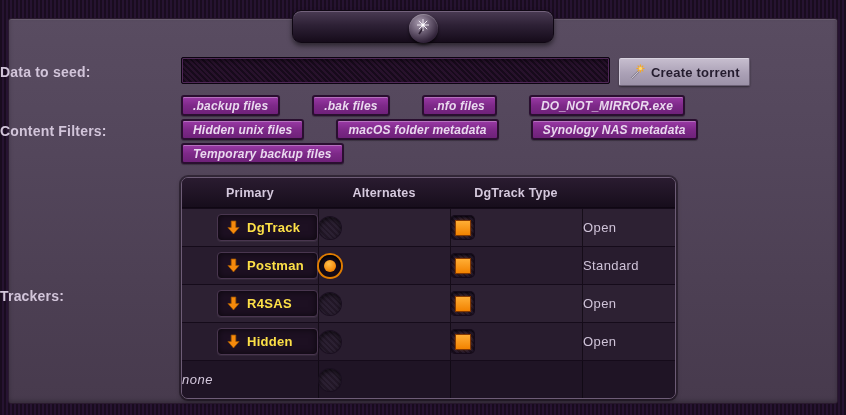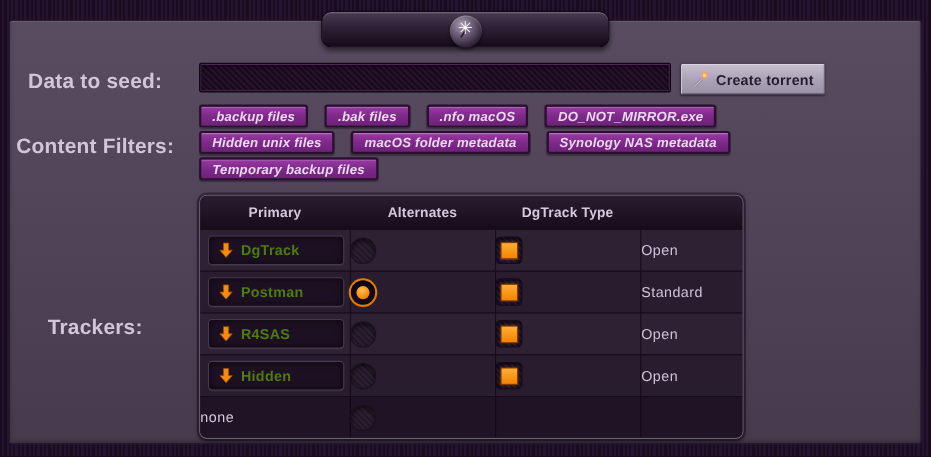--- a/index.html
+++ b/index.html
@@ -24,42 +24,42 @@
     display:flex;align-items:center;justify-content:center;cursor:pointer;
   }
   .orb{
     position:relative;width:29px;height:29px;border-radius:50%;margin-top:3px;
     background:radial-gradient(circle at 38% 30%,#a99cb0 0%,#6a5c72 38%,#32243a 72%,#1c1022 100%);
     box-shadow:0 2px 3px rgba(0,0,0,.6), inset 0 1px 1px rgba(255,255,255,.25);
   }
   .orb svg{position:absolute;left:6px;top:4px;}
   
   .flabel{
-    position:absolute;left:0;width:173px;text-align:center;
-    font-size:19px;font-weight:bold;color:#d2c5da;letter-spacing:.2px;
+    position:absolute;left:0;width:173px;text-align:left;
+    font-size:14px;font-weight:bold;color:#d2c5da;letter-spacing:.2px;
   }
   
   .seed-input{
     position:absolute;left:181px;top:57px;width:429px;height:27px;box-sizing:border-box;
     border:1px solid #0c0510;border-radius:2px;
     box-shadow:inset 0 0 0 1px #4f2757, inset 0 2px 4px rgba(0,0,0,.6);
     background:#170a1b repeating-linear-gradient(45deg,rgba(125,55,130,.16) 0 2px,rgba(0,0,0,0) 2px 4px);
     color:#e8ddee;font-size:13px;padding:0 8px;outline:none;
   }
   .create-btn{
     position:absolute;left:619px;top:58px;height:26px;padding:0 9px;z-index:2;
     display:flex;align-items:center;gap:5px;cursor:pointer;border-radius:2px;
     background:linear-gradient(180deg,#c6bdce 0%,#ab a1b6 50%,#a298ad 100%);
     background:linear-gradient(180deg,#c6bdce 0%,#aba1b6 55%,#9c92a8 100%);
     border:1px solid #6d6277;border-top-color:#d9d3e0;border-left-color:#cfc8d8;
     box-shadow:0 1px 2px rgba(0,0,0,.45);
     font-size:13px;font-weight:bold;color:#241c2e;letter-spacing:.2px;
   }
   
-  .chip-row{position:absolute;left:181px;display:flex;gap:15px;}
+  .chip-row{position:absolute;left:181px;display:flex;gap:32px;}
   .chip{
     height:21px;box-sizing:border-box;padding:1px 10px 0;border-radius:3px;
     display:flex;align-items:center;cursor:pointer;
     background:linear-gradient(180deg,#9a3aa6 0%,#7e2989 50%,#6e2179 100%);
     border:2px solid #2a0f30;
     box-shadow:inset 0 1px 0 rgba(255,255,255,.28), 0 1px 1px rgba(0,0,0,.3);
     color:#ead9ef;font-size:12px;font-weight:bold;font-style:italic;letter-spacing:.2px;
     white-space:nowrap;
   }
   
@@ -81,21 +81,21 @@
   .r-odd{background:#2d2133;}
   .r-even{background:#281c2e;}
   .r-none{background:#1f1425;}
   .cell{height:100%;display:flex;align-items:center;}
   .cell + .cell{border-left:1px solid rgba(10,5,12,.65);}
   .cell-name{justify-content:flex-start;padding-left:7px;}
   .name-btn{
     width:124px;height:27px;box-sizing:border-box;border:1px solid #49364f;border-radius:4px;
     background:#1d1022;display:flex;align-items:center;gap:7px;padding:0 9px;cursor:pointer;
     box-shadow:inset 0 0 7px rgba(0,0,0,.65), 0 1px 0 rgba(255,255,255,.05);
-    color:#4d7c0f;font-size:13px;font-weight:bold;letter-spacing:.3px;
+    color:#fde047;font-size:13px;font-weight:bold;letter-spacing:.3px;margin-left:28px;
   }
   .radio{
     width:22px;height:22px;border-radius:50%;cursor:pointer;position:relative;
     background:repeating-linear-gradient(45deg,#2b2032 0 2px,#221727 2px 4px);
     box-shadow:inset 0 2px 4px rgba(0,0,0,.65), 0 0 0 1px #1a0f20;
     display:flex;align-items:center;justify-content:center;
   }
   .radio .dot{display:none;width:12px;height:12px;border-radius:50%;
     background:radial-gradient(circle at 40% 32%,#ffc04d 0%,#f28200 75%);}
   .radio.checked{background:#140a18;box-shadow:0 0 0 2px #e07c00, inset 0 2px 3px #000;}
@@ -104,21 +104,21 @@
     width:23px;height:23px;border-radius:4px;cursor:pointer;
     background:repeating-linear-gradient(45deg,#241930 0 2px,#190e1f 2px 4px);
     box-shadow:inset 0 1px 3px rgba(0,0,0,.8), 0 0 0 1px #150a1a;
     display:flex;align-items:center;justify-content:center;
   }
   .cbx .fill{display:none;width:14px;height:14px;
     background:linear-gradient(180deg,#ffae35 0%,#f28200 100%);
     box-shadow:0 0 0 1px rgba(140,60,0,.9), 0 0 4px rgba(242,135,5,.45);}
   .cbx.checked .fill{display:block;}
   .type-txt{color:#cfc3d8;font-size:13px;letter-spacing:.4px;}
-  .none-txt{color:#d5c9dd;font-size:13px;letter-spacing:.5px;}
+  .none-txt{color:#d5c9dd;font-size:13px;font-style:italic;letter-spacing:.5px;}
 </style>
 </head>
 <body>
 
 <div id="stage">
   <div class="panel"></div>
 
   <div class="top-btn">
     <div class="orb">
       <svg width="16" height="18" viewBox="0 0 16 18">
@@ -150,21 +150,21 @@
         <circle cx="11.5" cy="4.5" r="1.7" fill="#ffd873"></circle>
       </svg>
     </span>
     <span>Create torrent</span>
   </div>
 
   <div class="flabel" style="top:123px">Content Filters:</div>
   <div class="chip-row" style="top:95px">
     <div class="chip">.backup files</div>
     <div class="chip">.bak files</div>
-    <div class="chip">.nfo macOS</div>
+    <div class="chip">.nfo files</div>
     <div class="chip">DO_NOT_MIRROR.exe</div>
   </div>
   <div class="chip-row" style="top:119px">
     <div class="chip">Hidden unix files</div>
     <div class="chip">macOS folder metadata</div>
     <div class="chip">Synology NAS metadata</div>
   </div>
   <div class="chip-row" style="top:143px">
     <div class="chip">Temporary backup files</div>
   </div>

